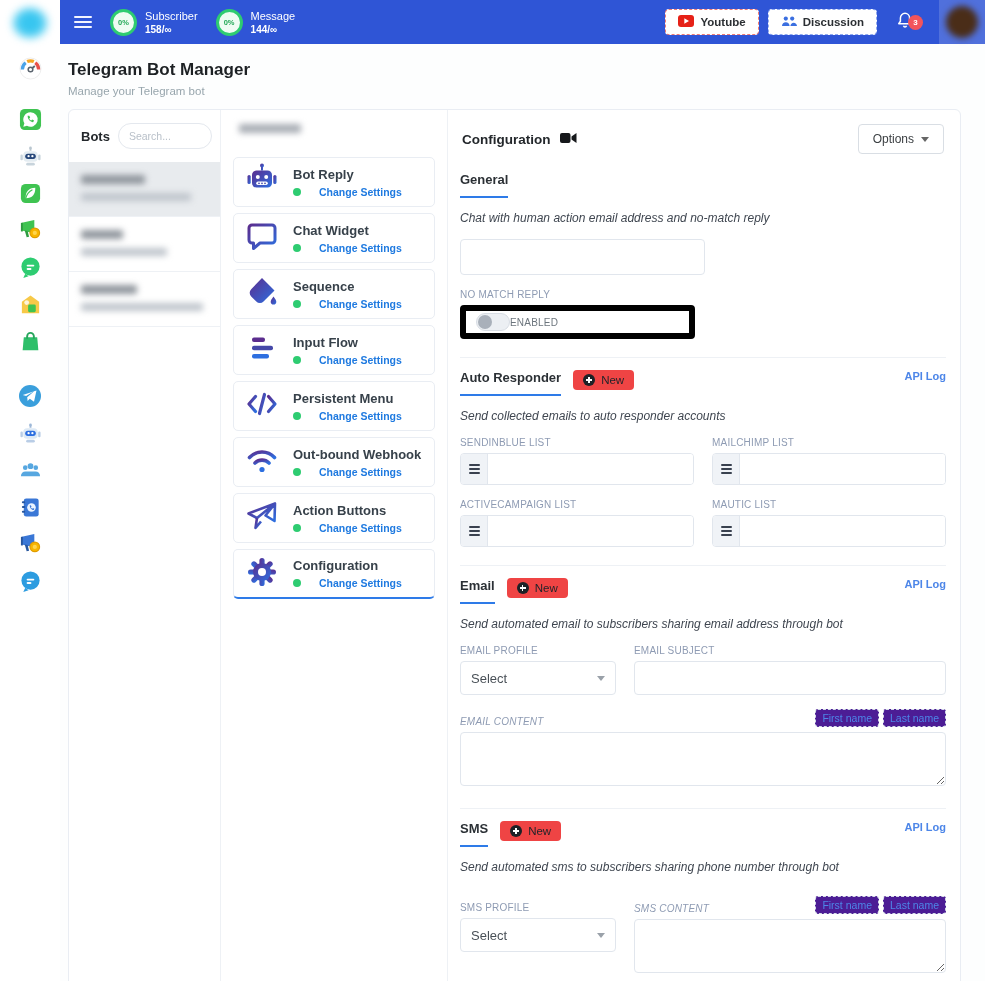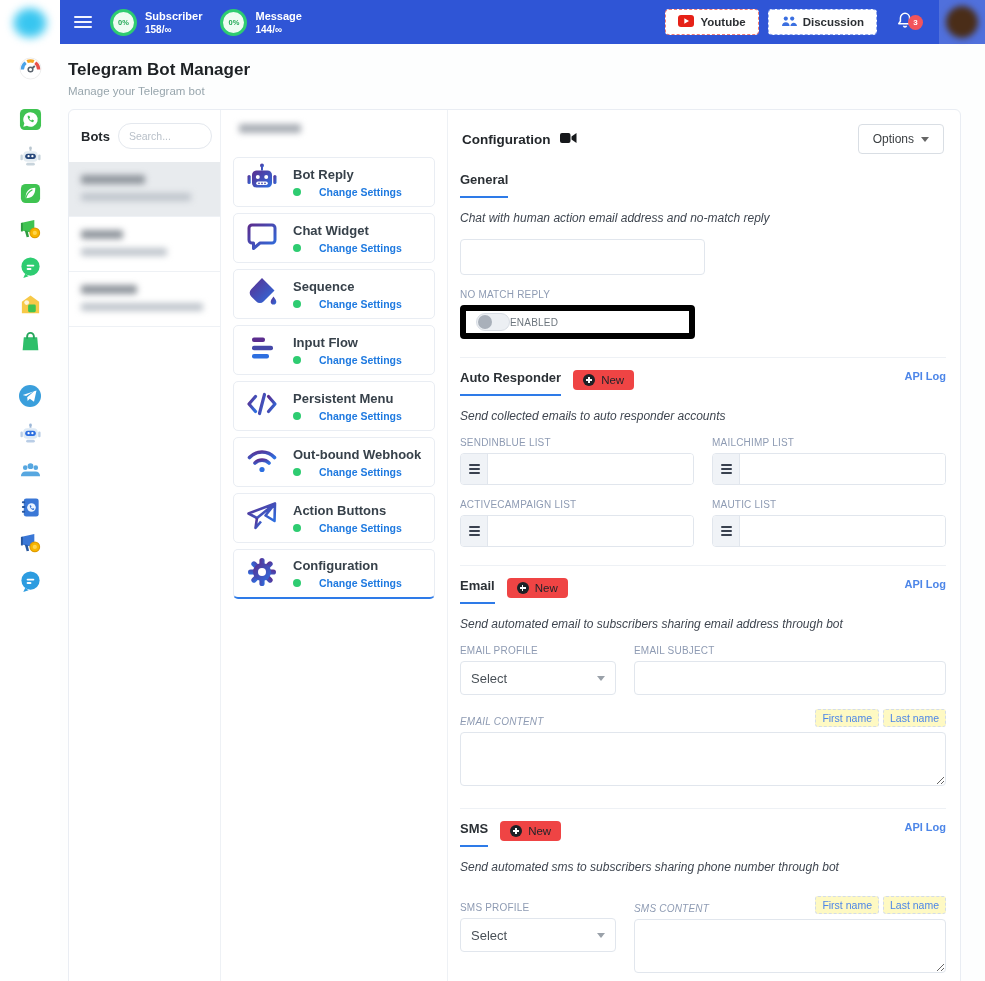--- a/index.html
+++ b/index.html
@@ -13,21 +13,21 @@
   .ric svg { display:block; }
   .gap-sm { height:14px; } .gap-md { height:18px; }
 
   
   .main { flex:1; display:flex; flex-direction:column; }
   .topbar { height:44px; background:#2f55d6; display:flex; align-items:center; padding-left:14px; }
   .burger { width:18px; display:flex; flex-direction:column; gap:3px; cursor:pointer; }
   .burger span { height:2px; background:#f2f4ff; border-radius:1px; }
   .stat { display:flex; align-items:center; gap:8px; margin-left:18px; }
   .ring { width:27px; height:27px; border-radius:50%; border:3.5px solid #2ecc71; background:#eefcf3; display:flex; align-items:center; justify-content:center; font-size:7.5px; font-weight:bold; color:#23a857; }
-  .stat .lbl { font-size:11px; font-weight:700; color:#fff; line-height:1.3; }
+  .stat .lbl { font-size:11px; font-weight:400; color:#fff; line-height:1.3; }
   .stat .val { font-size:10px; font-weight:600; color:#fff; }
   .tb-spacer { flex:1; }
   .hbtn { display:inline-flex; align-items:center; gap:6px; background:#fff; border-radius:4px; padding:5px 12px; font-size:11.5px; font-weight:600; color:#2b2f33; cursor:pointer; margin-left:9px; }
   .hbtn.yt { border:1px dashed #ef7a74; }
   .hbtn.disc { border:1px dashed #8fa8ef; }
   .bell-wrap { position:relative; margin:0 14px 0 18px; cursor:pointer; }
   .badge { position:absolute; top:6px; right:-8px; width:15px; height:15px; border-radius:50%; background:#f2545b; color:#fff; font-size:8px; font-weight:700; display:flex; align-items:center; justify-content:center; }
   .avatar-wrap { width:46px; height:44px; background:rgba(255,255,255,.16); display:flex; align-items:center; justify-content:center; margin-left:10px; cursor:pointer; }
   .avatar { width:32px; height:32px; border-radius:50%; background:radial-gradient(circle at 45% 40%, #8a5a33, #4529166); background-color:#4a2d18; filter:blur(3px); }
 
@@ -93,21 +93,21 @@
   .iaddon i { display:block; width:11px; height:1.8px; background:#39414f; border-radius:1px; }
   .igroup input { flex:1; border:none; outline:none; min-width:0; padding:0 8px; font-size:13px; font-family:"Liberation Sans",sans-serif; }
 
   .row-ps { display:grid; grid-template-columns:156px 1fr; gap:0 18px; margin-top:2px; }
   .fake-select { height:34px; border:1px solid #e1e6ed; border-radius:4px; display:flex; align-items:center; justify-content:space-between; padding:0 10px; font-size:13px; color:#495057; cursor:pointer; background:#fff; }
   .sel-caret { width:0; height:0; border-left:4px solid transparent; border-right:4px solid transparent; border-top:5px solid #9aa1a9; }
   .in-subject { width:100%; height:34px; border:1px solid #e1e6ed; border-radius:4px; outline:none; padding:0 8px; font-size:13px; font-family:"Liberation Sans",sans-serif; }
   .content-lblrow { display:flex; align-items:flex-end; justify-content:space-between; margin-top:14px; margin-bottom:5px; }
   .content-lblrow .flabel { margin-bottom:0;font-style:italic; }
   .chips { display:flex; gap:4px; }
-  .chip { font-size:10.5px; color:#4d86e8; border:1px dashed #d4dce7; border-radius:3px; padding:2px 6px; background:#fef9c3; cursor:pointer; }
+  .chip { font-size:10.5px; color:#4d86e8; border:1px dashed #d4dce7; border-radius:3px; padding:2px 6px; background:#4c1d95; cursor:pointer; }
   textarea.ta { width:100%; height:54px; border:1px solid #e1e6ed; border-radius:4px; outline:none; padding:6px 8px; font-size:13px; resize:both; font-family:"Liberation Sans",sans-serif; }
 </style>
 </head>
 <body>
 
 <svg width="0" height="0" style="position:absolute">
   <defs>
     <linearGradient id="gpb" x1="0" y1="0" x2="1" y2="1">
       <stop offset="0" stop-color="#5b2d8e"></stop>
         <stop offset="1" stop-color="#2d6fe0"></stop>

